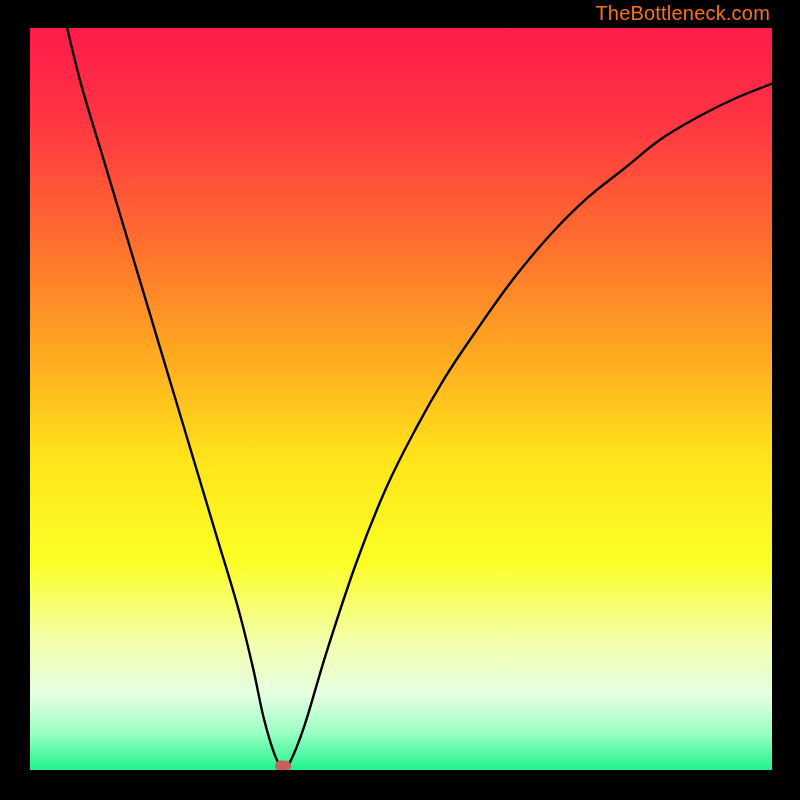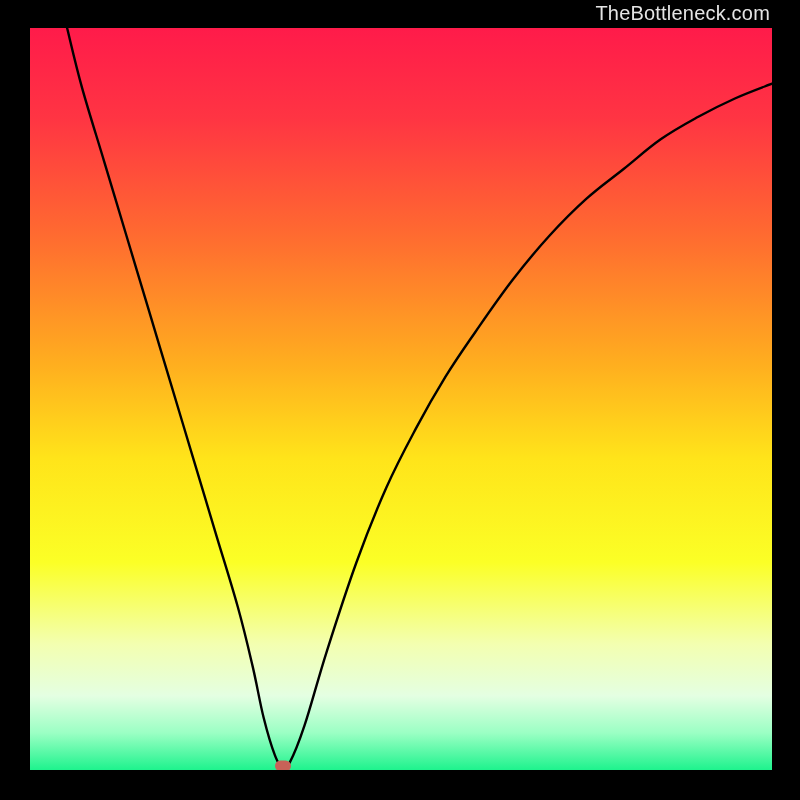--- a/index.html
+++ b/index.html
@@ -36,21 +36,21 @@
     top: 0;
     width: 100%;
     height: 100%;
   }
   .watermark {
     position: absolute;
     top: 2px;
     right: 30px;
     font-family: Arial, Helvetica, sans-serif;
     font-size: 20px;
-    color: #e5e5e5;
+    color: #f97316;
     font-weight: 500;
     letter-spacing: 0.2px;
   }
   .marker {
     position: absolute;
     width: 16px;
     height: 11px;
     background: #c86258;
     border-radius: 6px;
     transform: translate(-50%, -50%);

